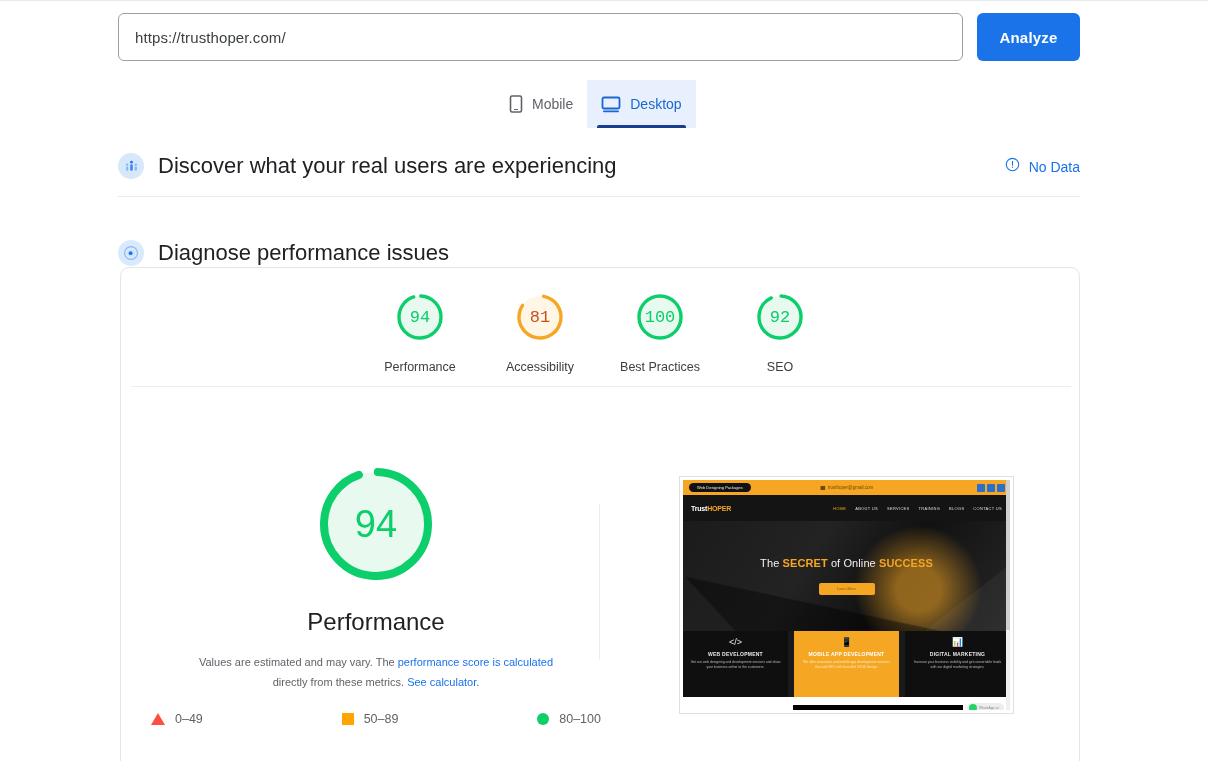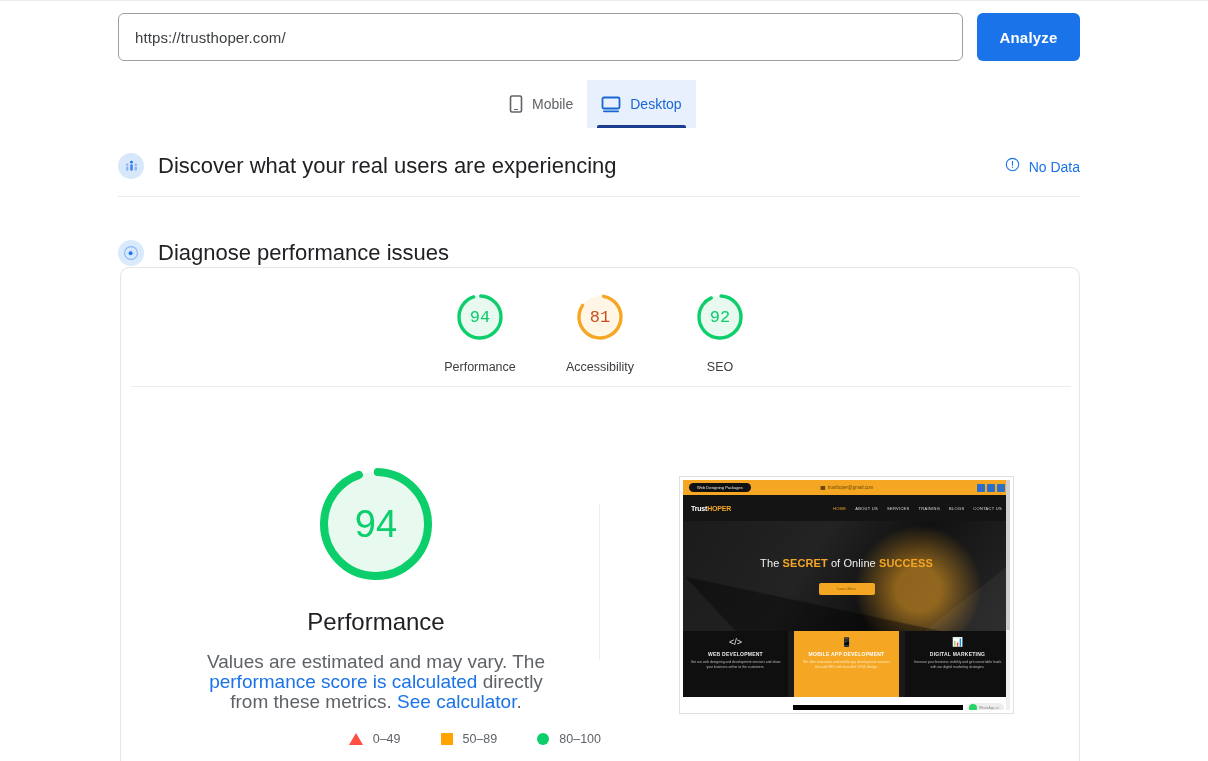--- a/index.html
+++ b/index.html
@@ -71,23 +71,23 @@
   .cbody { position:absolute; top:119px; left:0; width:960px; height:400px; }
   .vdiv { position:absolute; left:478px; top:416px; width:1px; height:156px; background:#ededed; }
 
   .perf-col { position:absolute; left:30px; top:75px; width:450px; text-align:center; }
   .gauge-lg { width:124px; height:124px; margin:0 auto; position:relative; }
   .gauge-lg .num {
     position:absolute; inset:0; display:flex; align-items:center; justify-content:center;
     font-size:38px; color:#0cce6b; font-family:"Liberation Sans", sans-serif;
   }
   .perf-title { margin-top:22px; font-size:24px; color:#202124; font-weight:normal; }
-  .perf-desc { margin-top:16px; font-size:19px; color:#5f6368; line-height:20px; padding:0 38px; }
+  .perf-desc { margin-top:16px; font-size:11px; color:#5f6368; line-height:20px; padding:0 38px; }
   .perf-desc a { color:#1a73e8; text-decoration:none; }
-  .legend { margin-top:20px; display:flex; justify-content:flex-end; gap:40px; font-size:12.5px; color:#5f6368; }
+  .legend { margin-top:20px; display:flex; justify-content:space-between; gap:40px; font-size:12.5px; color:#5f6368; }
   .legend span.item { display:flex; align-items:center; gap:10px; }
   .sw-tri { width:0;height:0;border-left:7px solid transparent;border-right:7px solid transparent;border-bottom:12px solid #ff4e42; }
   .sw-sq { width:12px;height:12px;background:#ffa400; }
   .sw-ci { width:12px;height:12px;border-radius:50%;background:#0cce6b; }
 
   
   .thumb-wrap {
     position:absolute; left:559px; top:355px; width:335px; height:238px;
     border:1px solid #e0e0e0; background:#fff; padding:3px;
   }
@@ -229,20 +229,30 @@
         <div class="gauge-sm">
           <svg width="54" height="54" viewBox="0 0 54 54">
             <circle cx="27" cy="27" r="21" fill="#fff6e6"></circle>
             <circle cx="27" cy="27" r="21" fill="none" stroke="#f5a623" stroke-width="3.4" stroke-dasharray="107 25" stroke-linecap="round" transform="rotate(-80 27 27)"></circle>
           </svg>
           <span class="num" style="color:#c8501e">81</span>
         </div>
         <span class="gauge-lbl">Accessibility</span>
       </div>
 
+      <div class="gauge-item">
+        <div class="gauge-sm">
+          <svg width="54" height="54" viewBox="0 0 54 54">
+            <circle cx="27" cy="27" r="21" fill="#e8f9ef"></circle>
+            <circle cx="27" cy="27" r="21" fill="none" stroke="#0cce6b" stroke-width="3.4" stroke-dasharray="132 0" stroke-linecap="round" transform="rotate(-90 27 27)"></circle>
+          </svg>
+          <span class="num" style="color:#0cce6b">100</span>
+        </div>
+        <span class="gauge-lbl">Best Practices</span>
+      </div>
 
       <div class="gauge-item">
         <div class="gauge-sm">
           <svg width="54" height="54" viewBox="0 0 54 54">
             <circle cx="27" cy="27" r="21" fill="#e8f9ef"></circle>
             <circle cx="27" cy="27" r="21" fill="none" stroke="#0cce6b" stroke-width="3.4" stroke-dasharray="121 11" stroke-linecap="round" transform="rotate(-87 27 27)"></circle>
           </svg>
           <span class="num" style="color:#0cce6b">92</span>
         </div>
         <span class="gauge-lbl">SEO</span>

